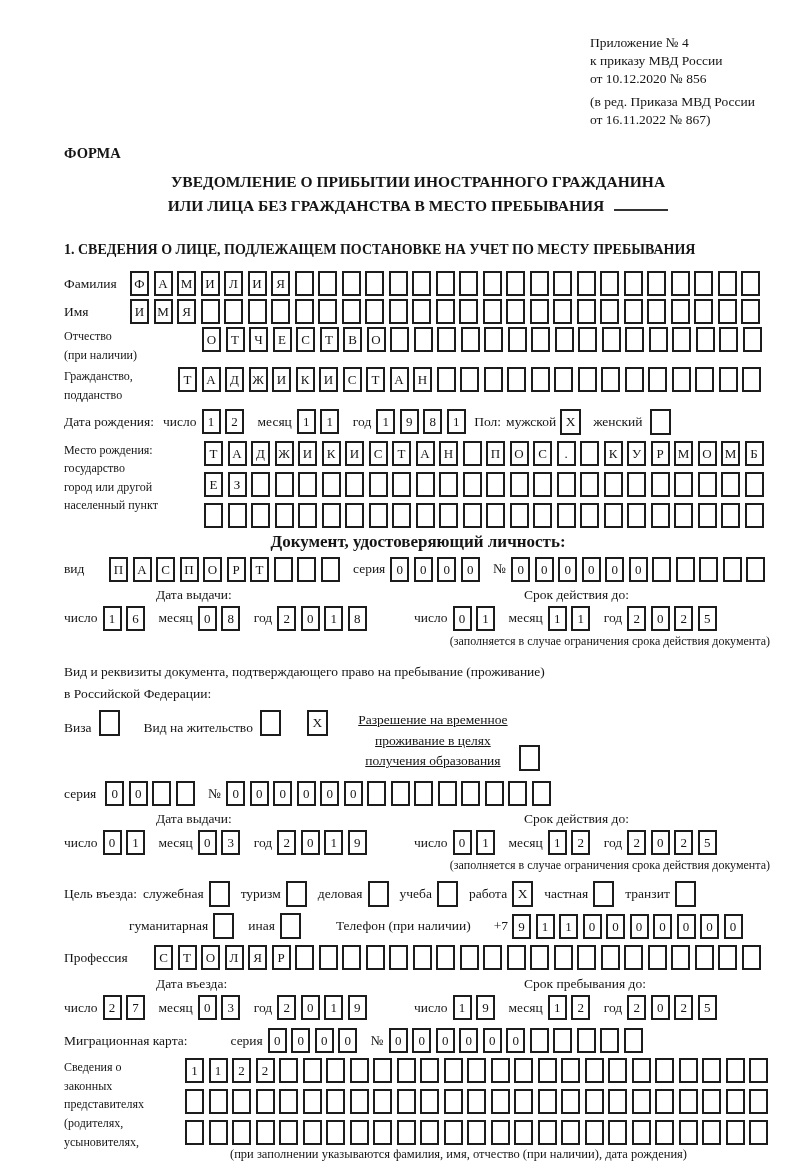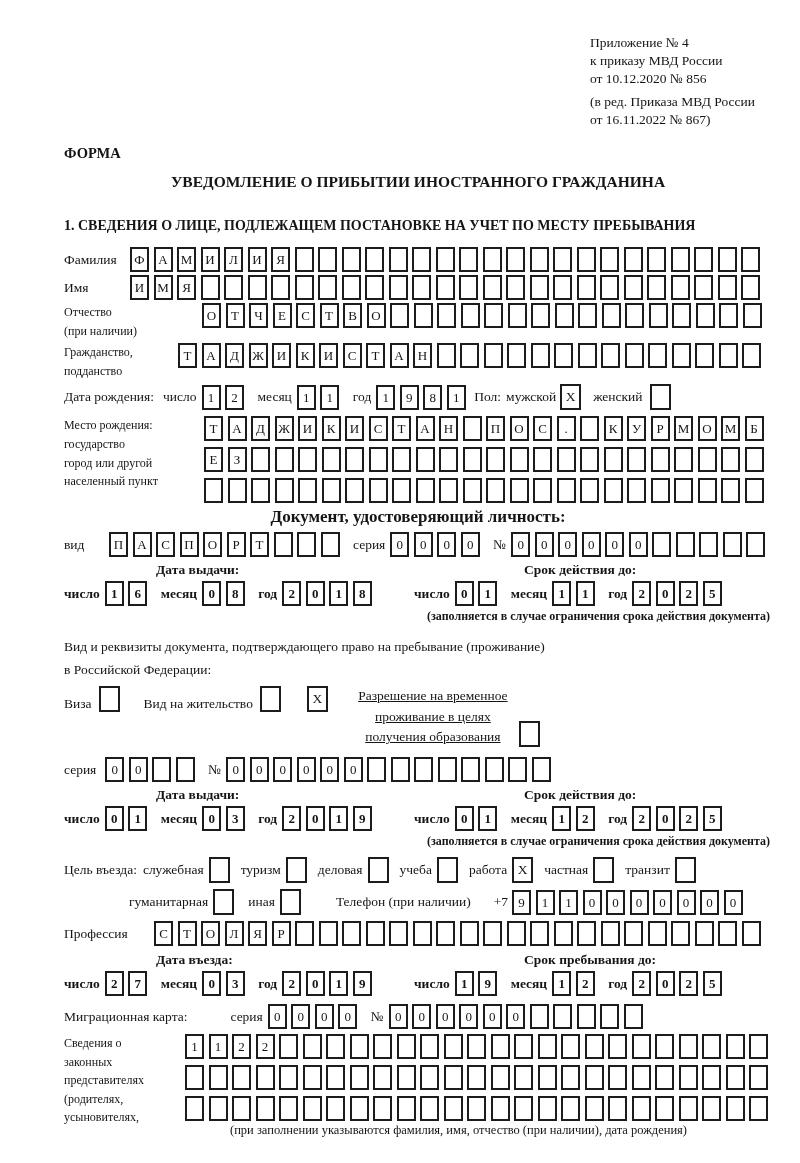--- a/index.html
+++ b/index.html
@@ -24,21 +24,21 @@
     margin-right:4.5px;text-align:center;font-size:13px;line-height:21px;background:#fff;
   }
   .checkbox{
     display:inline-block;box-sizing:content-box;width:17px;height:22px;border:2px solid #1c1c1c;
     text-align:center;font-size:13.5px;line-height:22px;background:#fff;flex-shrink:0;
   }
   .w66{width:66px;} .w138{width:138px;} .w114{width:114px;} .w140{width:140px;} .w45{width:45px;} .w120{width:121px;}
   .stack .row{margin-bottom:5px;}
   .dlbl{font-size:13.5px;margin:0 5px 0 9px;}
   .dlbl.first{margin-left:0;}
-  .dates{display:flex;margin-bottom:2px;font-weight:bold;}
+  .dates{display:flex;margin-bottom:2px;}
   .dcol-l{width:350px;flex-shrink:0;}
   .dcol-r{flex:1;}
   .dhead{font-size:13.5px;margin:2px 0 3px 92px;}
   .dhead.r{margin-left:110px;}
   .note{font-size:12px;text-align:right;margin:1px 2px 6px 0;}
   .docheader{font-weight:bold;font-size:17px;text-align:center;margin:4px 0 5px 0;}
   .intro{font-size:13.5px;margin:6px 0 2px 0;line-height:1.7;}
   .optlbl{font-size:13.5px;margin-right:7px;}
   .optlbl.center{text-align:center;line-height:1.5;}
   .opts{display:flex;align-items:flex-start;margin:4px 0 10px 0;}
@@ -60,20 +60,21 @@
     <div>к приказу МВД России</div>
     <div>от 10.12.2020 № 856</div>
     <div class="gap"></div>
     <div>(в ред. Приказа МВД России</div>
     <div>от 16.11.2022 № 867)</div>
   </div>
   <div class="forma">ФОРМА</div>
 
   <div class="title">
     <div>УВЕДОМЛЕНИЕ О ПРИБЫТИИ ИНОСТРАННОГО ГРАЖДАНИНА</div>
+    <div><span>ИЛИ ЛИЦА БЕЗ ГРАЖДАНСТВА В МЕСТО ПРЕБЫВАНИЯ</span><span class="blankline"></span></div>
   </div>
 
   <div class="section1">1. СВЕДЕНИЯ О ЛИЦЕ, ПОДЛЕЖАЩЕМ ПОСТАНОВКЕ НА УЧЕТ ПО МЕСТУ ПРЕБЫВАНИЯ</div>
 
   <div class="row">
     <span class="lbl w66">Фамилия</span>
     <span class="cells">
         <span class="cell">Ф</span>
         <span class="cell">А</span>
         <span class="cell">М</span>

